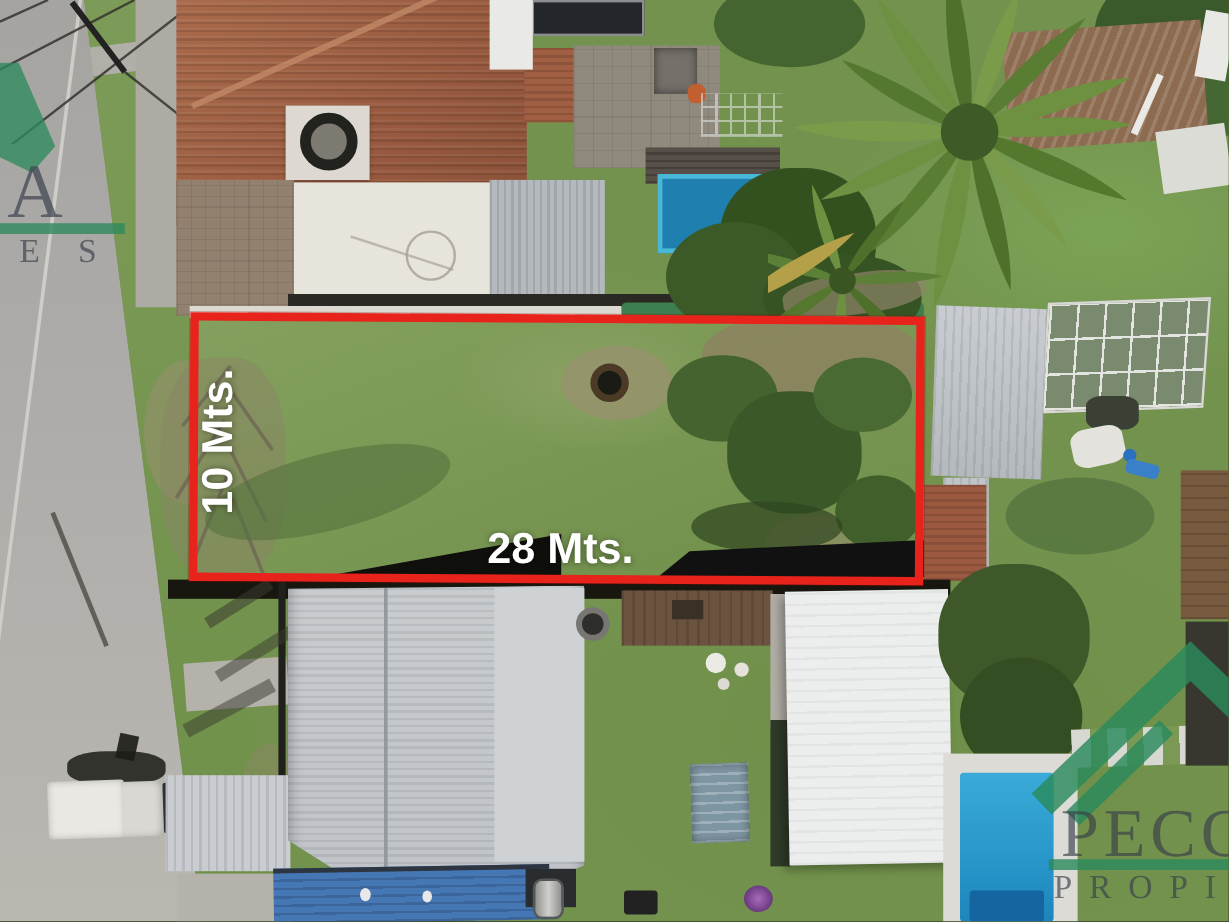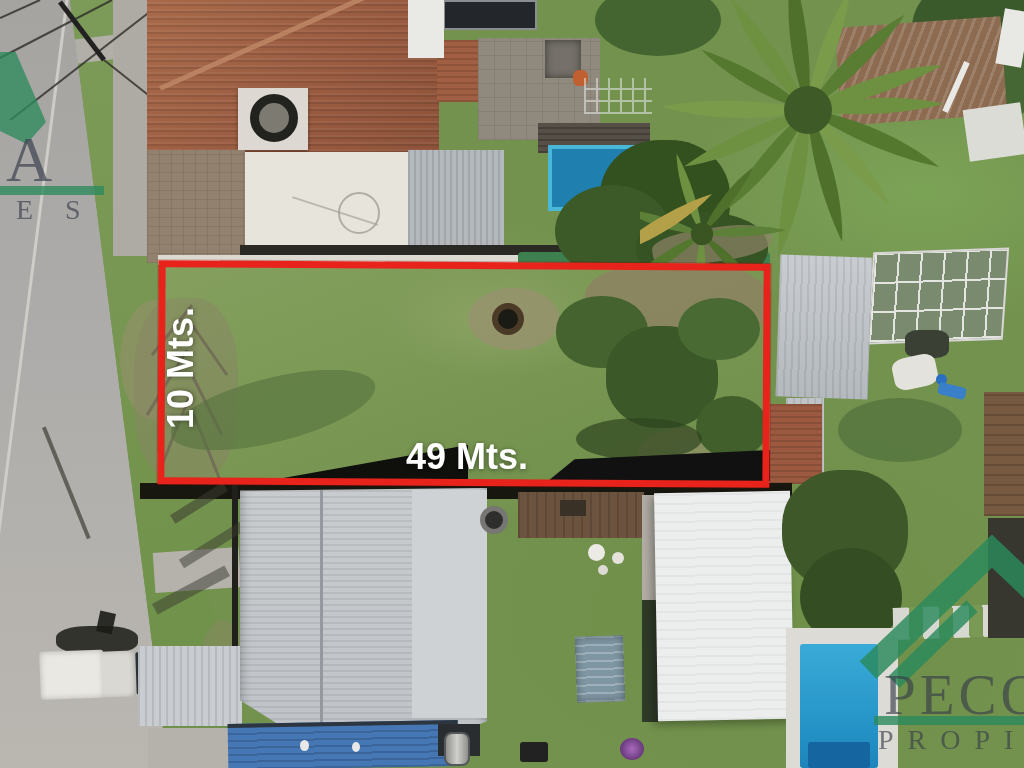--- a/index.html
+++ b/index.html
@@ -354,21 +354,21 @@
   <div class="ab pool"></div>
   <div class="ab pool-deep"></div>
   <div class="ab step-path"></div>
   <div class="ab dark-house-r"></div>
 
   <div class="ab red-rect"></div>
   <div class="ab lbl lbl-depth">
     <span>10 Mts.</span>
   </div>
   <div class="ab lbl lbl-width">
-    <span>49 Mts.</span>
+    <span>28 Mts.</span>
   </div>
 
   <div class="ab wm wm-tl-roof"></div>
   <div class="ab wm wm-tl-a">A</div>
   <div class="ab wm wm-tl-bar"></div>
   <div class="ab wm wm-tl-es">ES</div>
 
   <svg class="ab wm wm-br-chevron" viewBox="0 0 174 172">
     <path d="M18 152 L142 33 L210 98" stroke="#2a8a5c" stroke-width="24" fill="none"></path>
     <path d="M44 164 L122 88" stroke="#2a8a5c" stroke-width="16" fill="none"></path>

